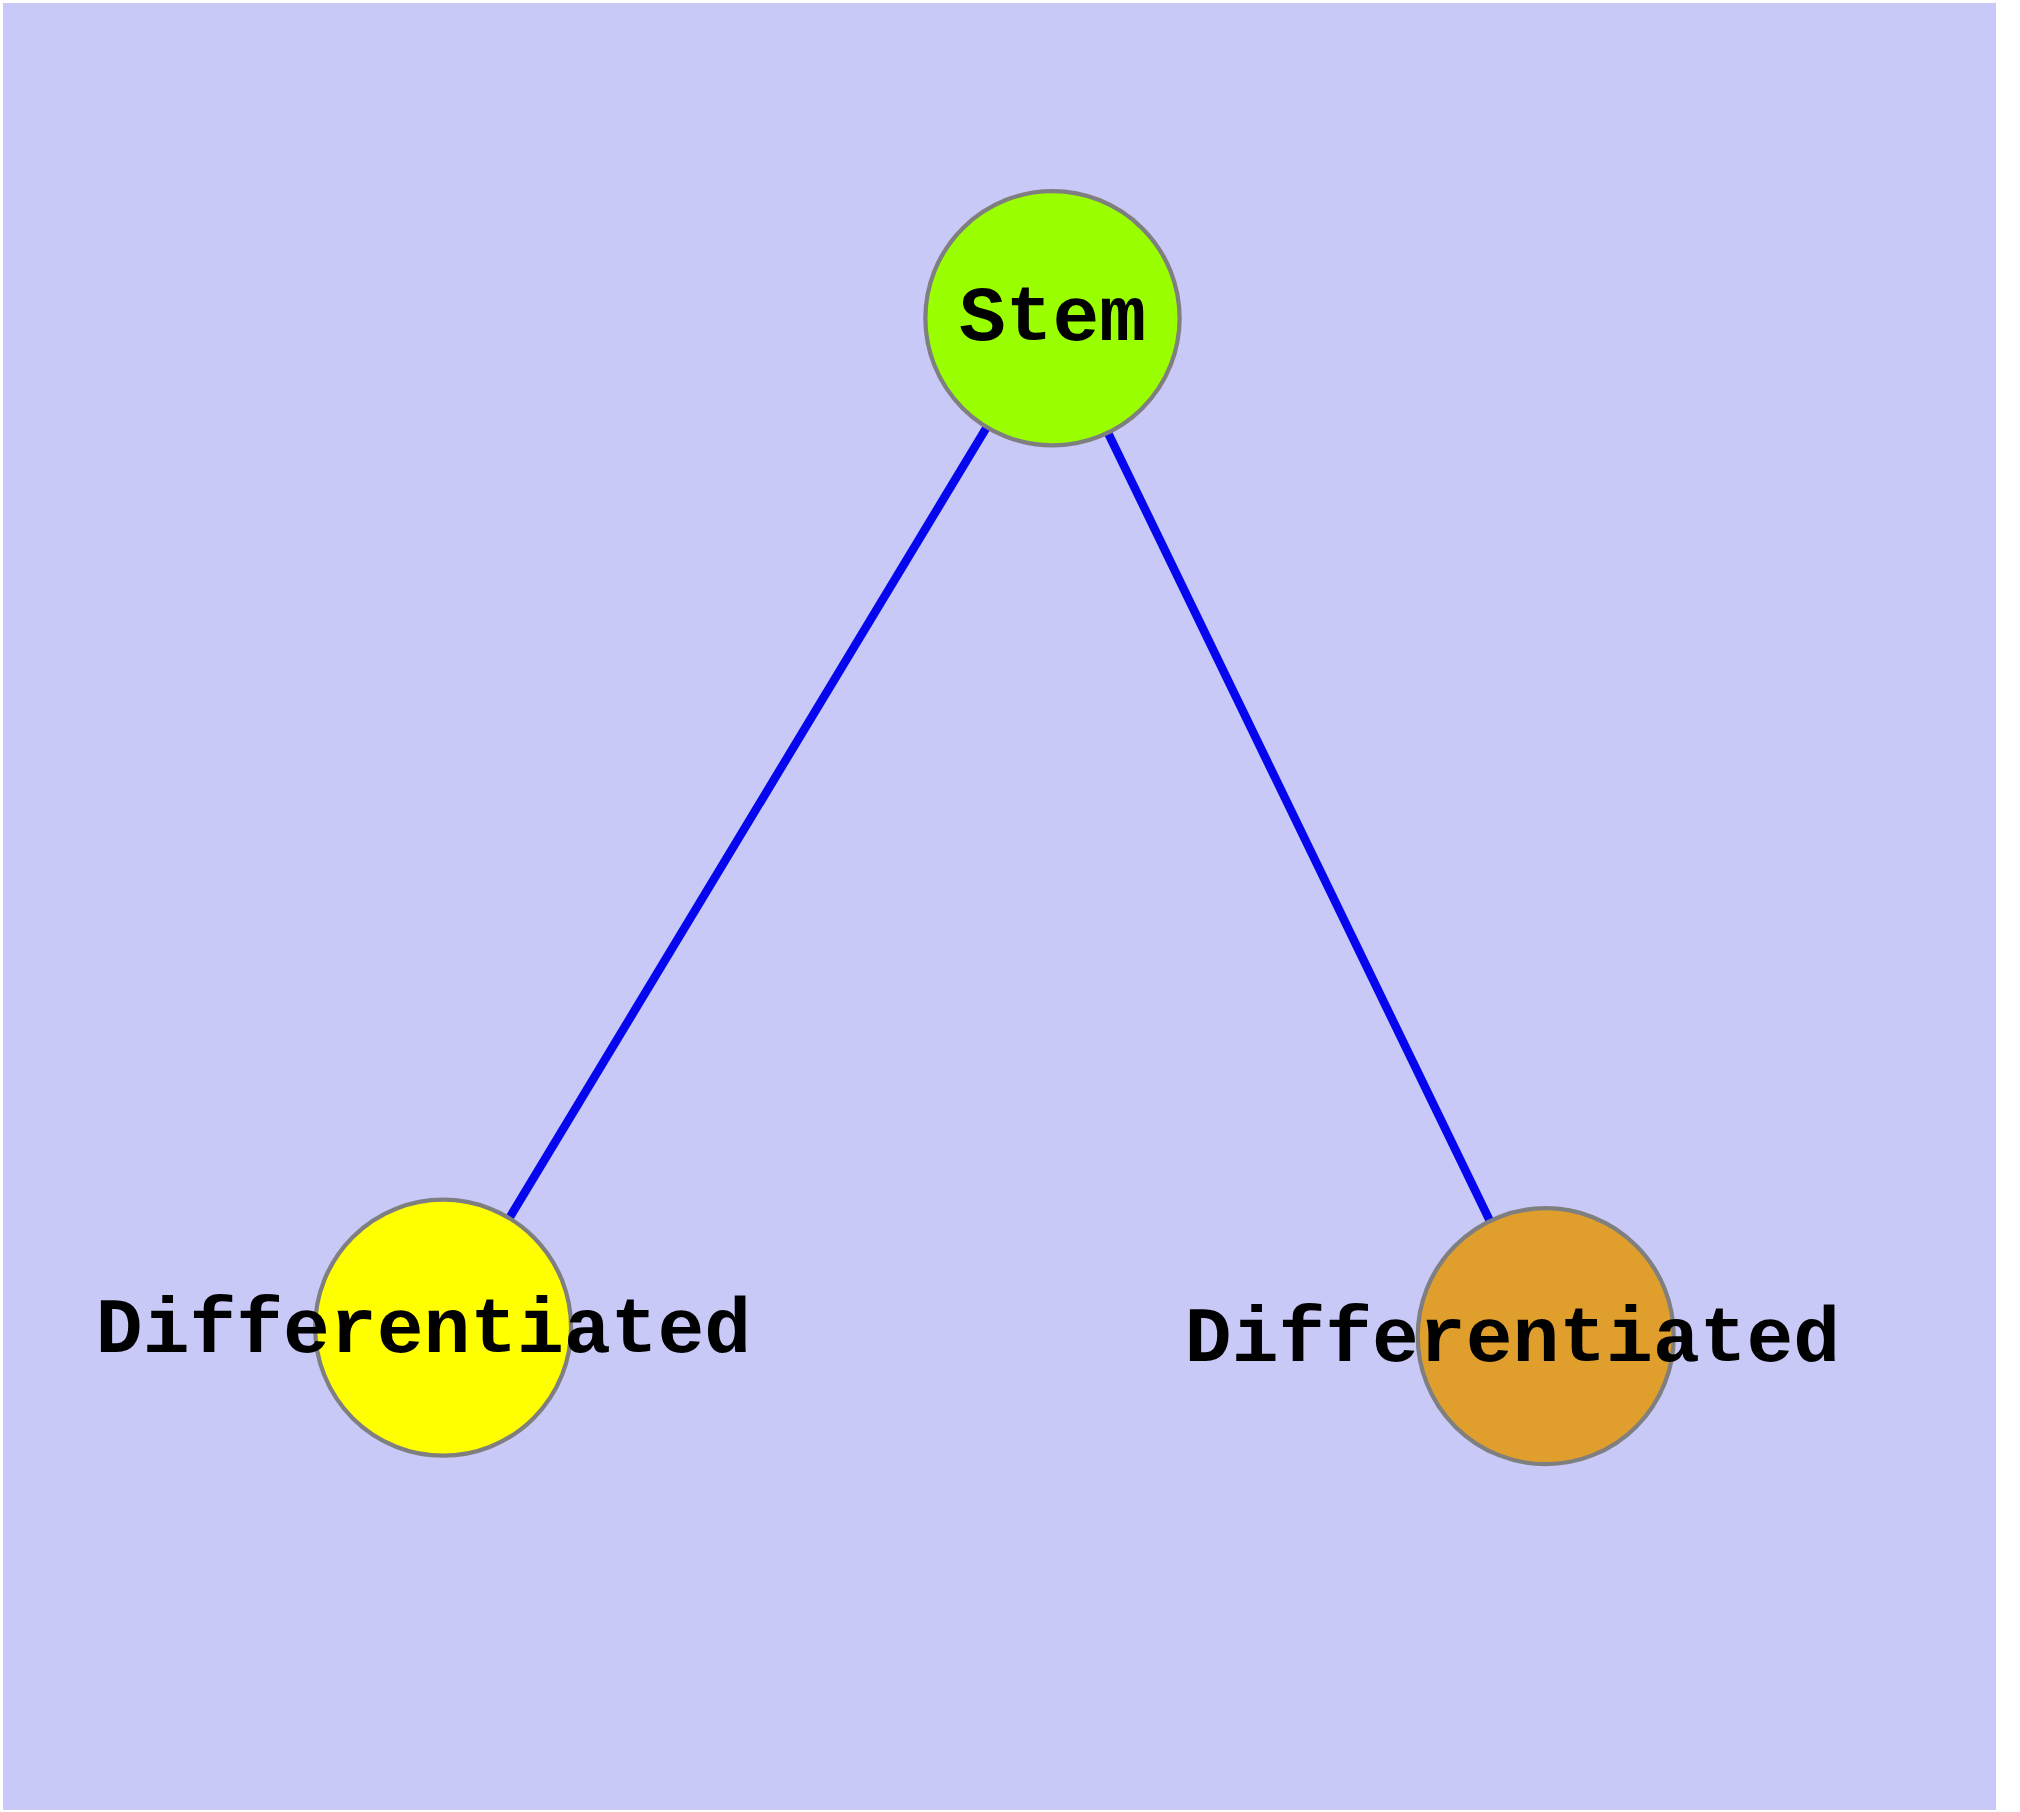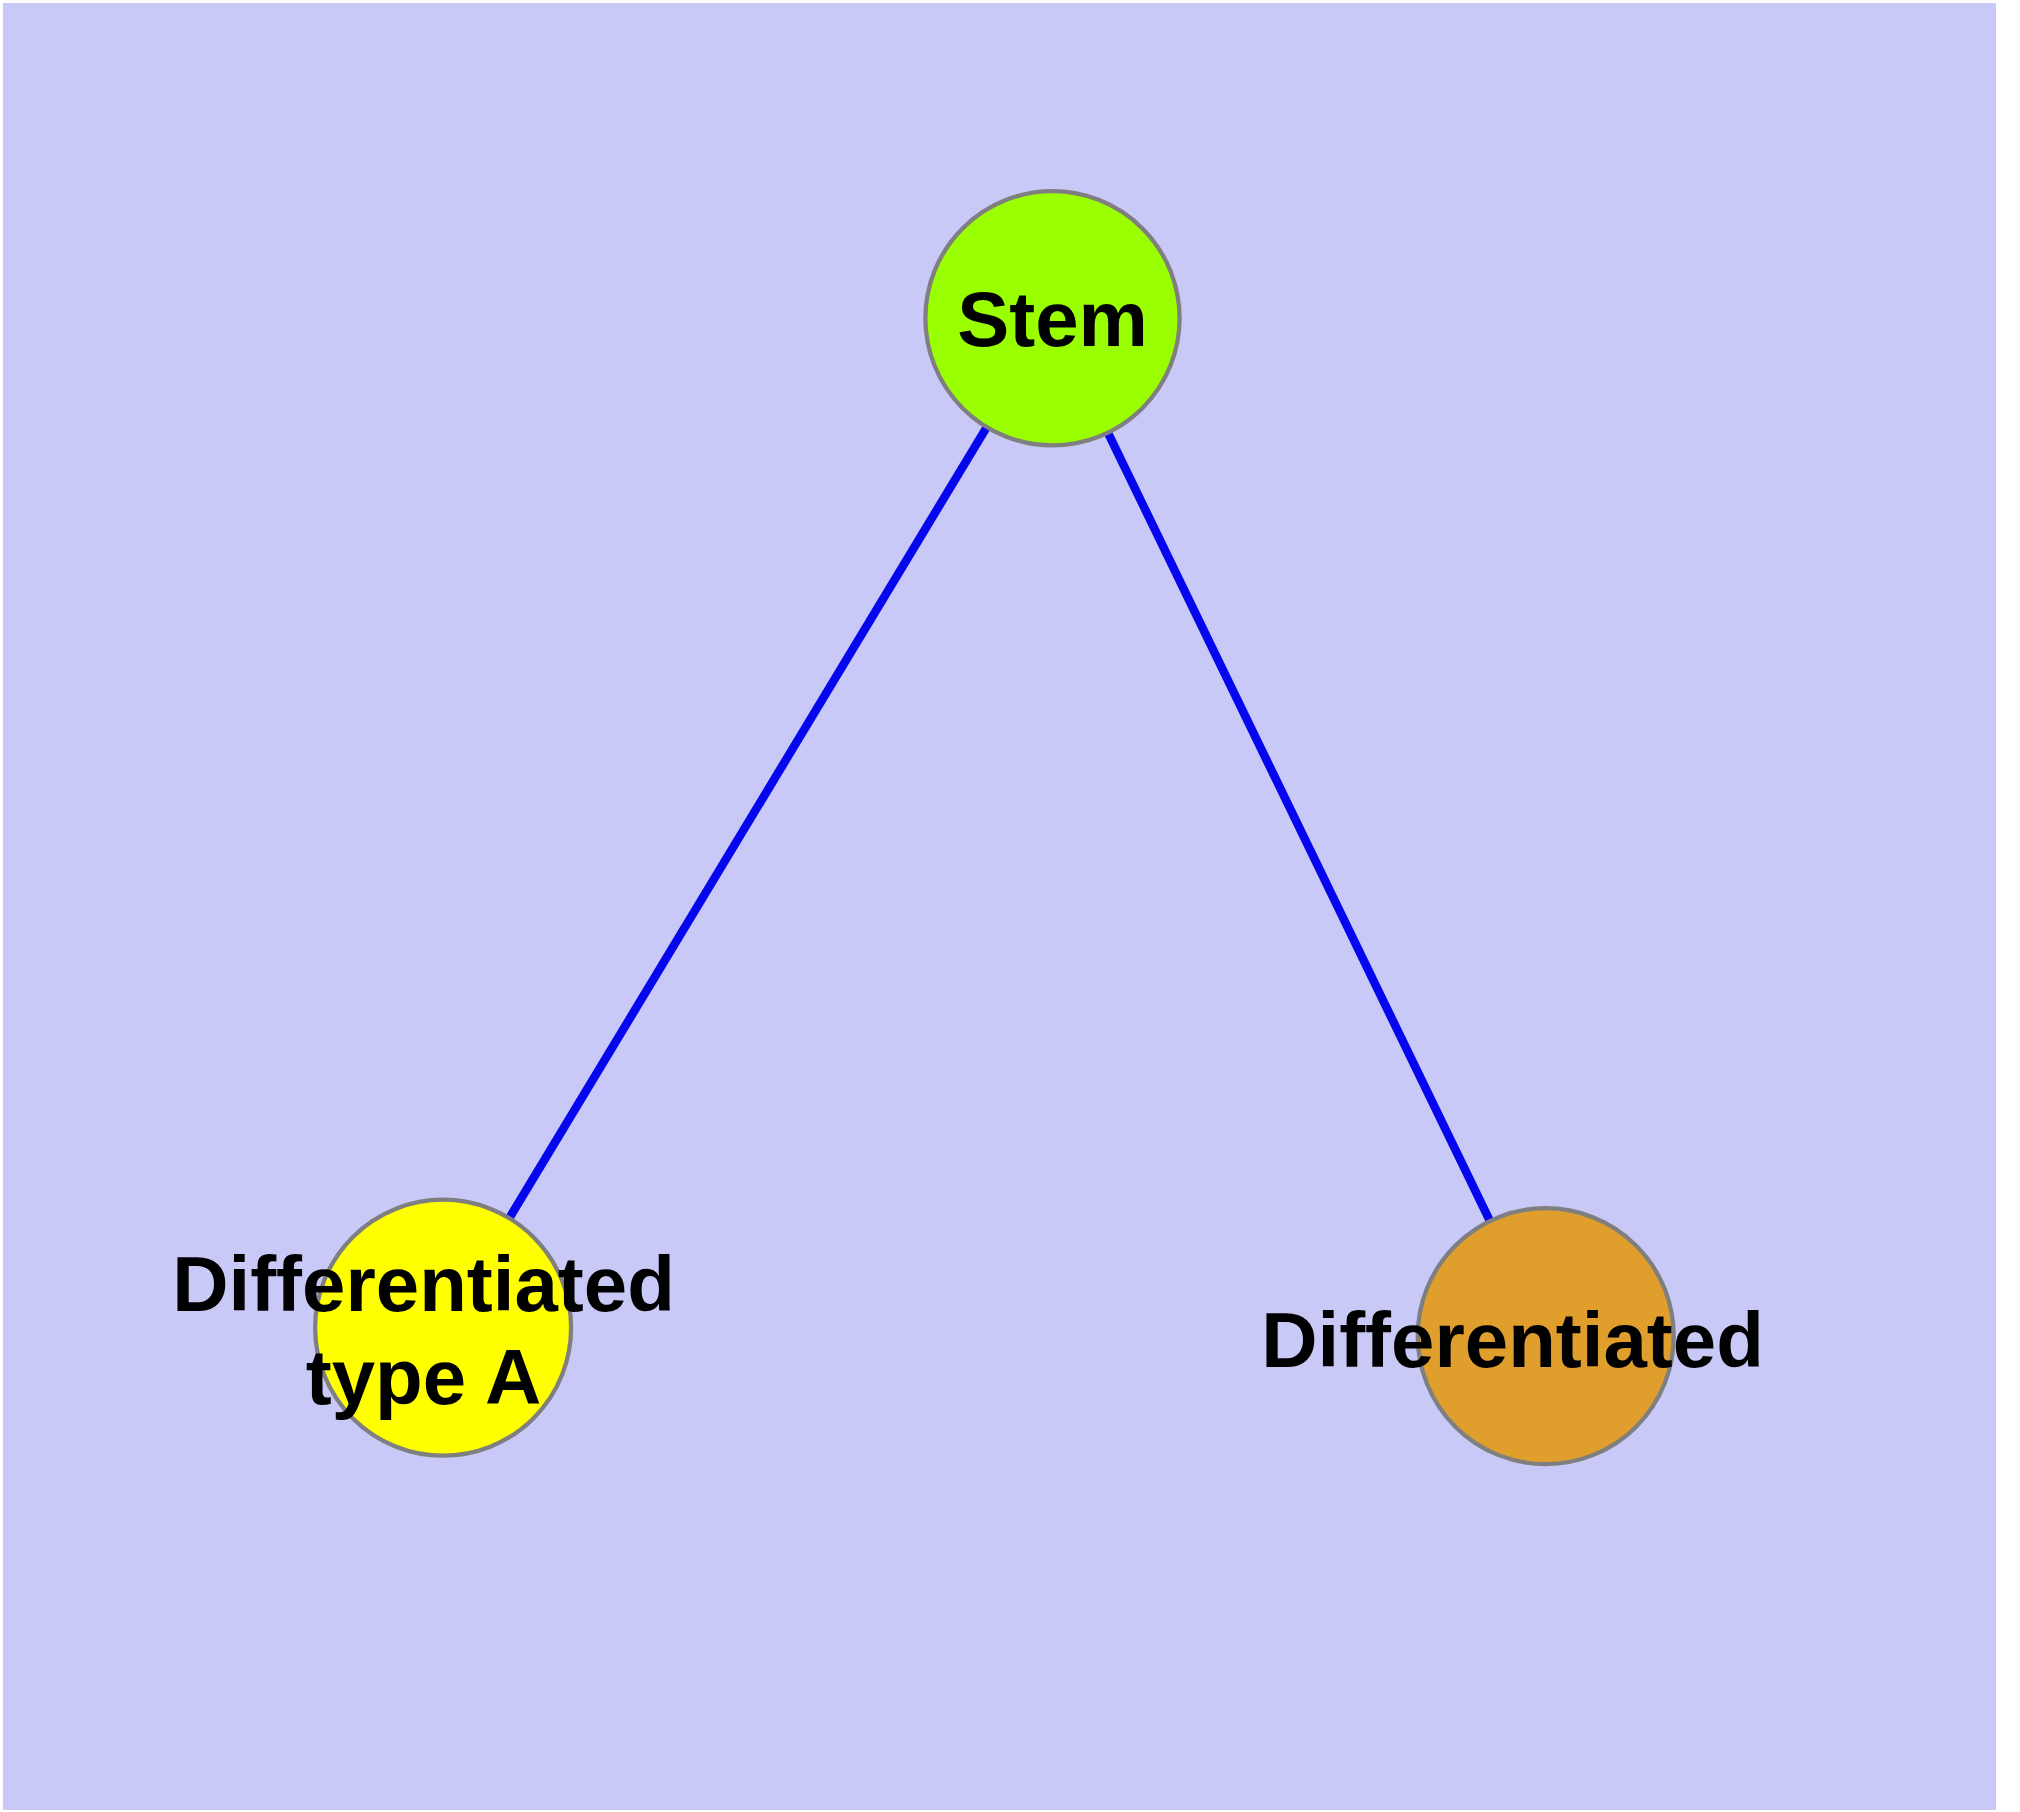--- a/index.html
+++ b/index.html
@@ -6,21 +6,21 @@
     margin: 0;
     padding: 0;
     background: #ffffff;
   }
   .viewport {
     position: relative;
     width: 1998px;
     height: 1812px;
     background: #ffffff;
     overflow: hidden;
-    font-family: Liberation Sans, sans-serif;
+    font-family: Liberation Mono, monospace;
   }
   .canvas {
     position: absolute;
     left: 2.5px;
     top: 2.5px;
     right: 2.5px;
     bottom: 2.5px;
     background: #c9c9f8;
   }
   .graph-svg {
@@ -67,21 +67,20 @@
       <circle class="node" cx="519" cy="1563" r="151" fill="#ffff00"></circle>
       <circle class="node" cx="1820" cy="1573" r="151" fill="#e09f2d"></circle>
     </svg>
 
     <div class="node-label" style="left:1050px; top:316px;">
       <span class="line">Stem</span>
     </div>
 
     <div class="node-label" style="left:421px; top:1328px;">
       <span class="line">Differentiated</span>
-      <span class="line">type A</span>
     </div>
 
     <div class="node-label" style="left:1510px; top:1337px;">
       <span class="line">Differentiated</span>
     </div>
 
   </div>
 </div>
 
 

